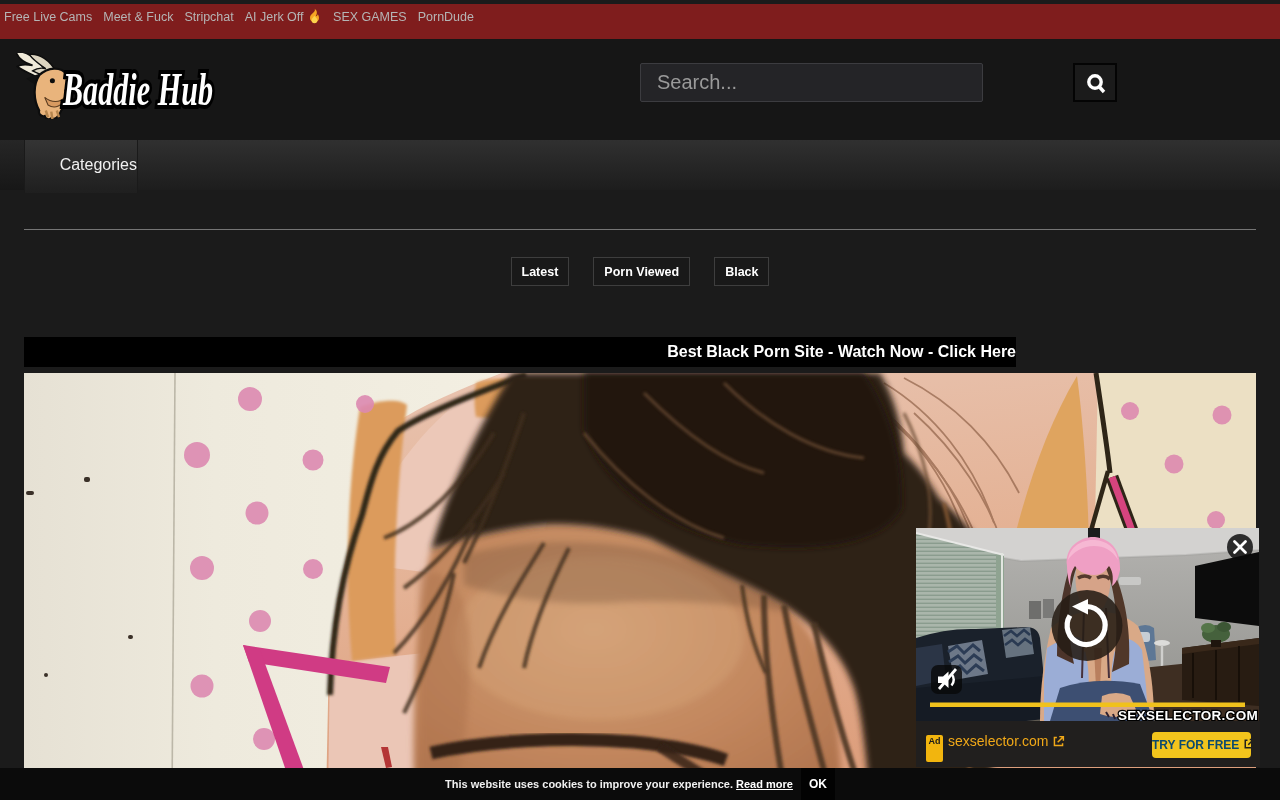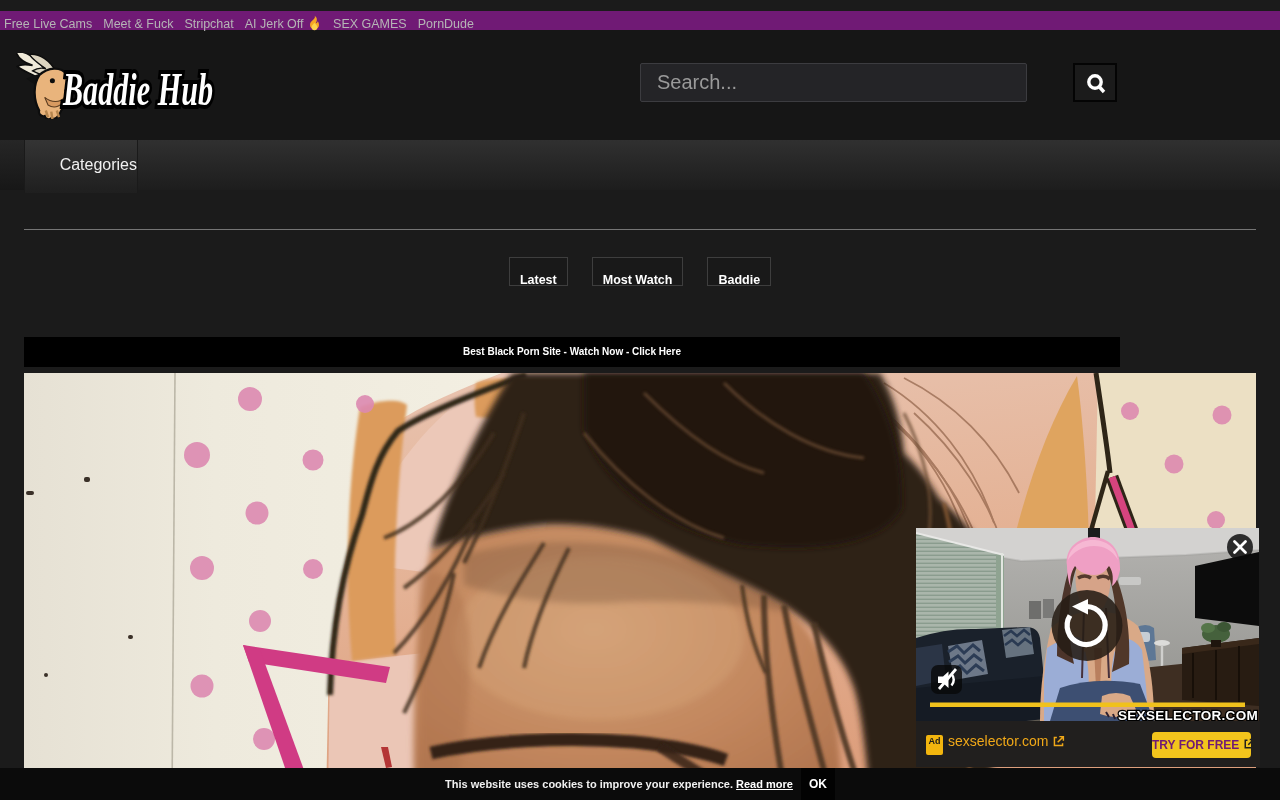--- a/index.html
+++ b/index.html
@@ -1,40 +1,40 @@
 <!DOCTYPE html>
 <html><head>
 <meta charset="utf-8">
 <style>
 html,body{margin:0;padding:0;background:#1b1b1b;font-family:"Liberation Sans",sans-serif;width:1280px;height:800px;overflow:hidden;position:relative}
-#topbar{position:absolute;top:11px;left:0;width:100%;height:19px;background:#701a75;z-index:5}
+#topbar{position:absolute;top:4px;left:0;width:100%;height:35px;background:#7f1d1d;z-index:5}
 #topbar a{color:#b5b5b5;font-size:12.5px;text-decoration:none;display:inline-block;margin-right:11px;line-height:27px;vertical-align:top}
 #topbar a:first-child{margin-left:4px}
 #header{position:absolute;top:27px;left:0;width:100%;height:113px;background:#161616}
 #logo{position:absolute;left:16px;top:26px}
 #search{position:absolute;left:640px;top:36px;height:39px}
-#search .inp{position:absolute;left:0;top:0;width:387px;height:39px;background:#242427;border:1px solid #3c3c40;box-sizing:border-box;border-radius:2px;color:#9a9a9a;font-size:20px;line-height:37px;padding-left:16px}
+#search .inp{position:absolute;left:0;top:0;width:343px;height:39px;background:#242427;border:1px solid #3c3c40;box-sizing:border-box;border-radius:2px;color:#9a9a9a;font-size:20px;line-height:37px;padding-left:16px}
 #search .btn{position:absolute;left:433px;top:0;width:44px;height:39px;background:#1b1b1b;border:2px solid #040404;box-sizing:border-box}
 #navbar{position:absolute;top:140px;left:0;width:100%;height:50px;background:linear-gradient(#303030,#1d1d1d)}
 #navleft{position:absolute;left:0;top:0;width:24px;height:50px;background:linear-gradient(#262626,#171717)}
 #cat{position:absolute;left:24px;top:0;width:112px;height:53px;background:linear-gradient(#343434,#1f1f1f);border-left:1px solid #1a1a1a;border-right:1px solid #1a1a1a;color:#f0f0f0;font-size:16px;line-height:50px;text-align:right}
 #hr{position:absolute;top:229px;left:24px;width:1232px;height:0;border-top:1px solid #757575}
 #btnrow{position:absolute;top:257px;left:0;width:100%;text-align:center}
-.fbtn{display:inline-block;height:29px;line-height:28px;background:#191919;border:1px solid #3e3e3e;box-sizing:border-box;color:#fff;font-weight:bold;font-size:12.5px;margin:0 12px;padding:8px 10px}
-#banner{position:absolute;top:337px;left:24px;width:1096px;height:30px;background:#000;color:#fff;font-weight:bold;font-size:10px;text-align:center;line-height:30px}
+.fbtn{display:inline-block;height:29px;line-height:28px;background:#191919;border:1px solid #3e3e3e;box-sizing:border-box;color:#fff;font-weight:bold;font-size:12.5px;margin:0 12px;padding:0 10px}
+#banner{position:absolute;top:337px;left:24px;width:992px;height:30px;background:#000;color:#fff;font-weight:bold;font-size:16px;text-align:right;line-height:30px}
 #photo{position:absolute;top:373px;left:24px;width:1232px;height:427px}
 #cookie{position:absolute;bottom:0;left:0;width:100%;height:32px;background:#0b0b0b;z-index:30;text-align:center;color:#f0f0f0;font-size:11px;font-weight:bold;line-height:32px}
 #cookie a{color:#fff;text-decoration:underline}
 #cookie .ok{display:inline-block;background:#020202;color:#fff;padding:0 8px;margin-left:8px;height:32px;font-size:12px}
 #ad{position:absolute;left:916px;top:528px;width:344px;height:239px;z-index:40}
 #advid{position:absolute;left:0;top:0;width:343px;height:193px;background:#9b9b99}
 #adbar{position:absolute;left:0;top:193px;width:344px;height:46px;background:#211f1e}
-#adbar .adlbl{position:absolute;left:10px;top:14px;width:17px;height:20px;background:#f2b50e;border-radius:2px;color:#1a1a1a;font-size:9px;font-weight:bold;text-align:center;line-height:13px}
+#adbar .adlbl{position:absolute;left:10px;top:14px;width:17px;height:27px;background:#f2b50e;border-radius:2px;color:#1a1a1a;font-size:9px;font-weight:bold;text-align:center;line-height:13px}
 #adbar .adlink{position:absolute;left:32px;top:12px;color:#f0a818;font-size:14px}
-#adbar .tryfree{position:absolute;left:236px;top:11px;width:99px;height:26px;background:#f2c41c;border-radius:4px;color:#701a75;font-size:12px;font-weight:bold;text-align:center;line-height:26px;white-space:nowrap}
+#adbar .tryfree{position:absolute;left:236px;top:11px;width:99px;height:26px;background:#f2c41c;border-radius:4px;color:#0c4a6e;font-size:12px;font-weight:bold;text-align:center;line-height:26px;white-space:nowrap}
 </style>
 </head>
 <body>
 <div id="topbar">
 <a>Free Live Cams</a><a>Meet &amp; Fuck</a><a>Stripchat</a><a>AI Jerk Off <svg width="15" height="16" viewBox="0 0 16 17" style="vertical-align:-3px">
         <path d="M8.2 0.8 C10 4.5, 3.2 5.8, 3.2 10.5 a4.8 4.8 0 0 0 9.6 0 c0-2.6-1.3-4-1.3-4 s-.5 1.9-2 2.3 C10.6 6.2, 11.6 3.4, 8.2 0.8z" fill="#f6a623"></path>
         <path d="M8 16.2 a3.1 3.1 0 0 1 -3.1-3.1 c0-2.1 1.7-2.9 2.9-4.8 1.1 1.4 3.3 2.8 3.3 4.8 A3.1 3.1 0 0 1 8 16.2z" fill="#fcd34d"></path>
       </svg></a><a>SEX GAMES</a><a>PornDude</a>
 </div>
 <div id="header">
@@ -70,21 +70,21 @@
             <line x1="24.5" y1="22" x2="29" y2="27"></line>
           </g>
         </svg></div>
 </div>
 </div>
 <div id="navbar">
     <div id="navleft"></div>
     <div id="cat">Categories</div>
   </div>
 <div id="hr"></div>
-<div id="btnrow"><span class="fbtn">Latest</span><span class="fbtn">Most Watch</span><span class="fbtn">Baddie</span></div>
+<div id="btnrow"><span class="fbtn">Latest</span><span class="fbtn">Porn Viewed</span><span class="fbtn">Black</span></div>
 <div id="banner">Best Black Porn Site - Watch Now - Click Here</div>
 <div id="photo">
 <svg width="1232" height="427" viewBox="0 0 1232 427" preserveAspectRatio="none">
   <defs>
     <linearGradient id="peach" x1="0" y1="0" x2="0.3" y2="1">
       <stop offset="0" stop-color="#e9c6b4"></stop>
           <stop offset="0.55" stop-color="#e4b295"></stop>
           <stop offset="1" stop-color="#dd9f7d"></stop>
     </linearGradient>
     <linearGradient id="whitewall" x1="0" y1="0" x2="1" y2="0">

